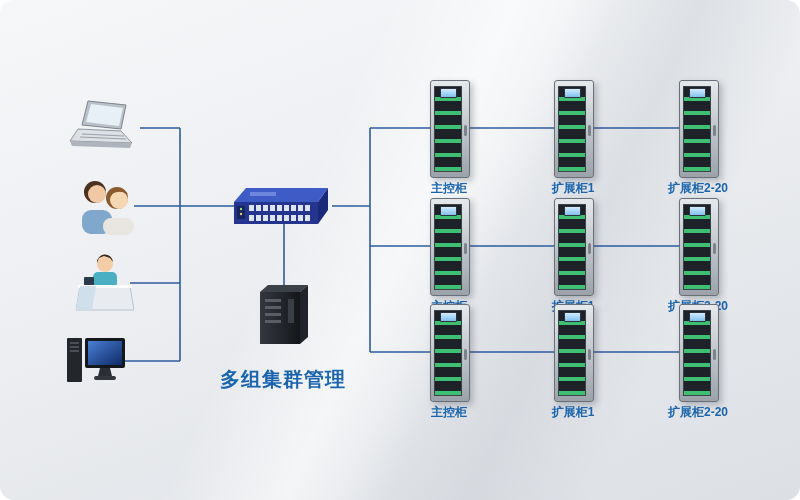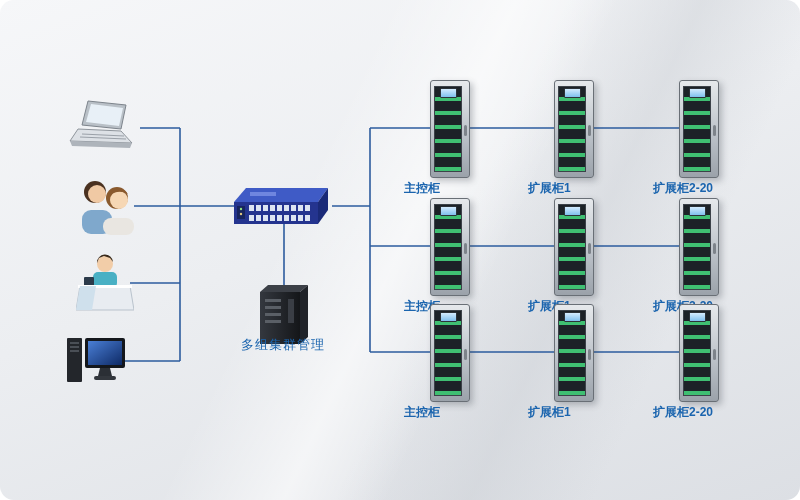--- a/index.html
+++ b/index.html
@@ -16,24 +16,24 @@
   .cabinet{position:absolute;width:38px;height:96px;z-index:2;
     background:linear-gradient(180deg,#e6e9ec,#b9bfc6 60%,#9ba2aa);
     border:1px solid #696f76;border-radius:3px;
     box-shadow:3px 3px 6px rgba(60,65,75,.3);}
   .cab-door{position:absolute;left:3px;right:7px;top:5px;bottom:5px;
     background:repeating-linear-gradient(180deg, rgba(0,0,0,0) 0 10px, #3fbf72 10px 14px),#1c2227;
     border:1px solid #3c4249;}
   .cab-screen{position:absolute;top:7px;left:9px;width:15px;height:8px;
     background:linear-gradient(#d3ecff,#7fc0ee);border:1px solid #2c3238;z-index:3;border-radius:1px;}
   .cab-handle{position:absolute;right:2px;top:44px;width:3px;height:11px;background:#7d838a;border-radius:2px;z-index:3;}
-  .cab-label{position:absolute;width:90px;text-align:left;font-size:12px;font-weight:600;
+  .cab-label{position:absolute;width:90px;text-align:center;font-size:12px;font-weight:600;
     color:#1a64ae;z-index:2;}
-  .mgmt-label{position:absolute;left:208px;top:336px;width:150px;text-align:center;
-    font-size:13px;font-weight:400;color:#1a64ae;letter-spacing:1px;z-index:2;}
+  .mgmt-label{position:absolute;left:208px;top:366px;width:150px;text-align:center;
+    font-size:20px;font-weight:700;color:#1a64ae;letter-spacing:1px;z-index:2;}
 </style>
 </head>
 <body>
 
 <div class="canvas">
 
   <svg class="lines" width="800" height="500">
     <path d="M140 128 H180 M134 206 H240 M130 283 H180 M124 361 H180
              M180 128 V361
              M284 222 V290

